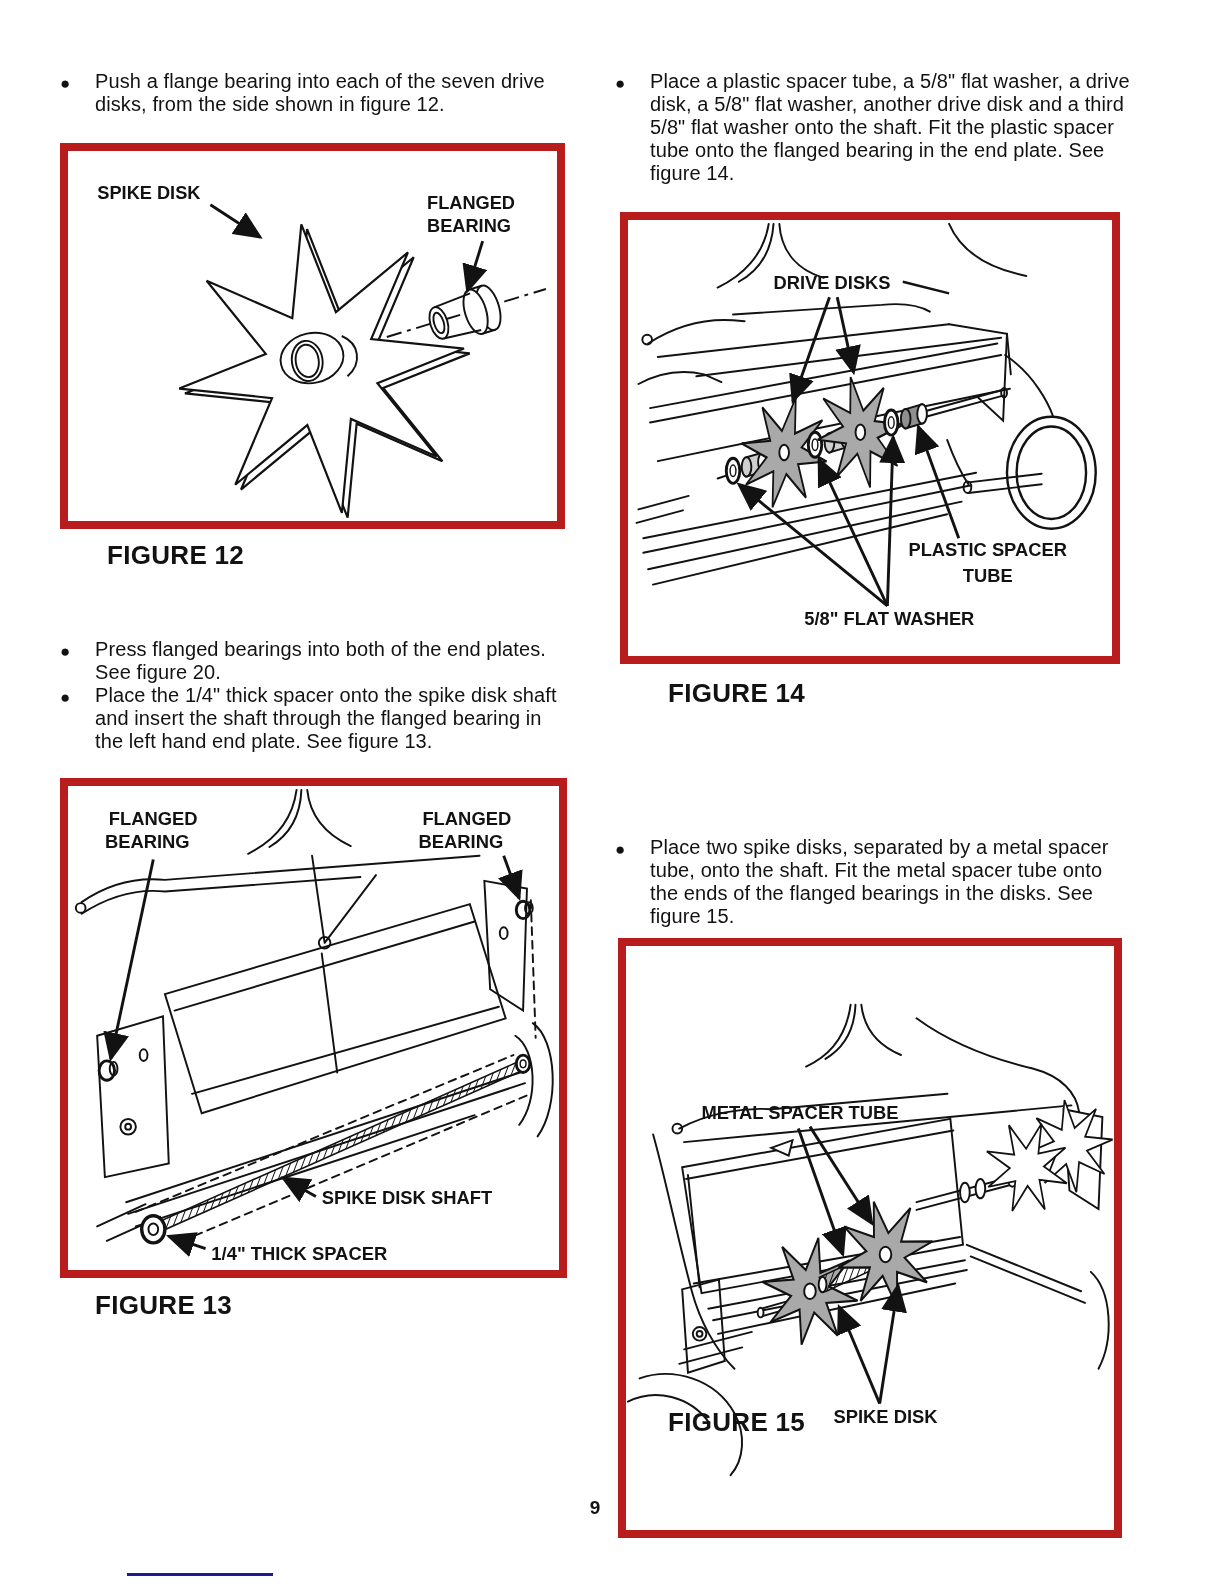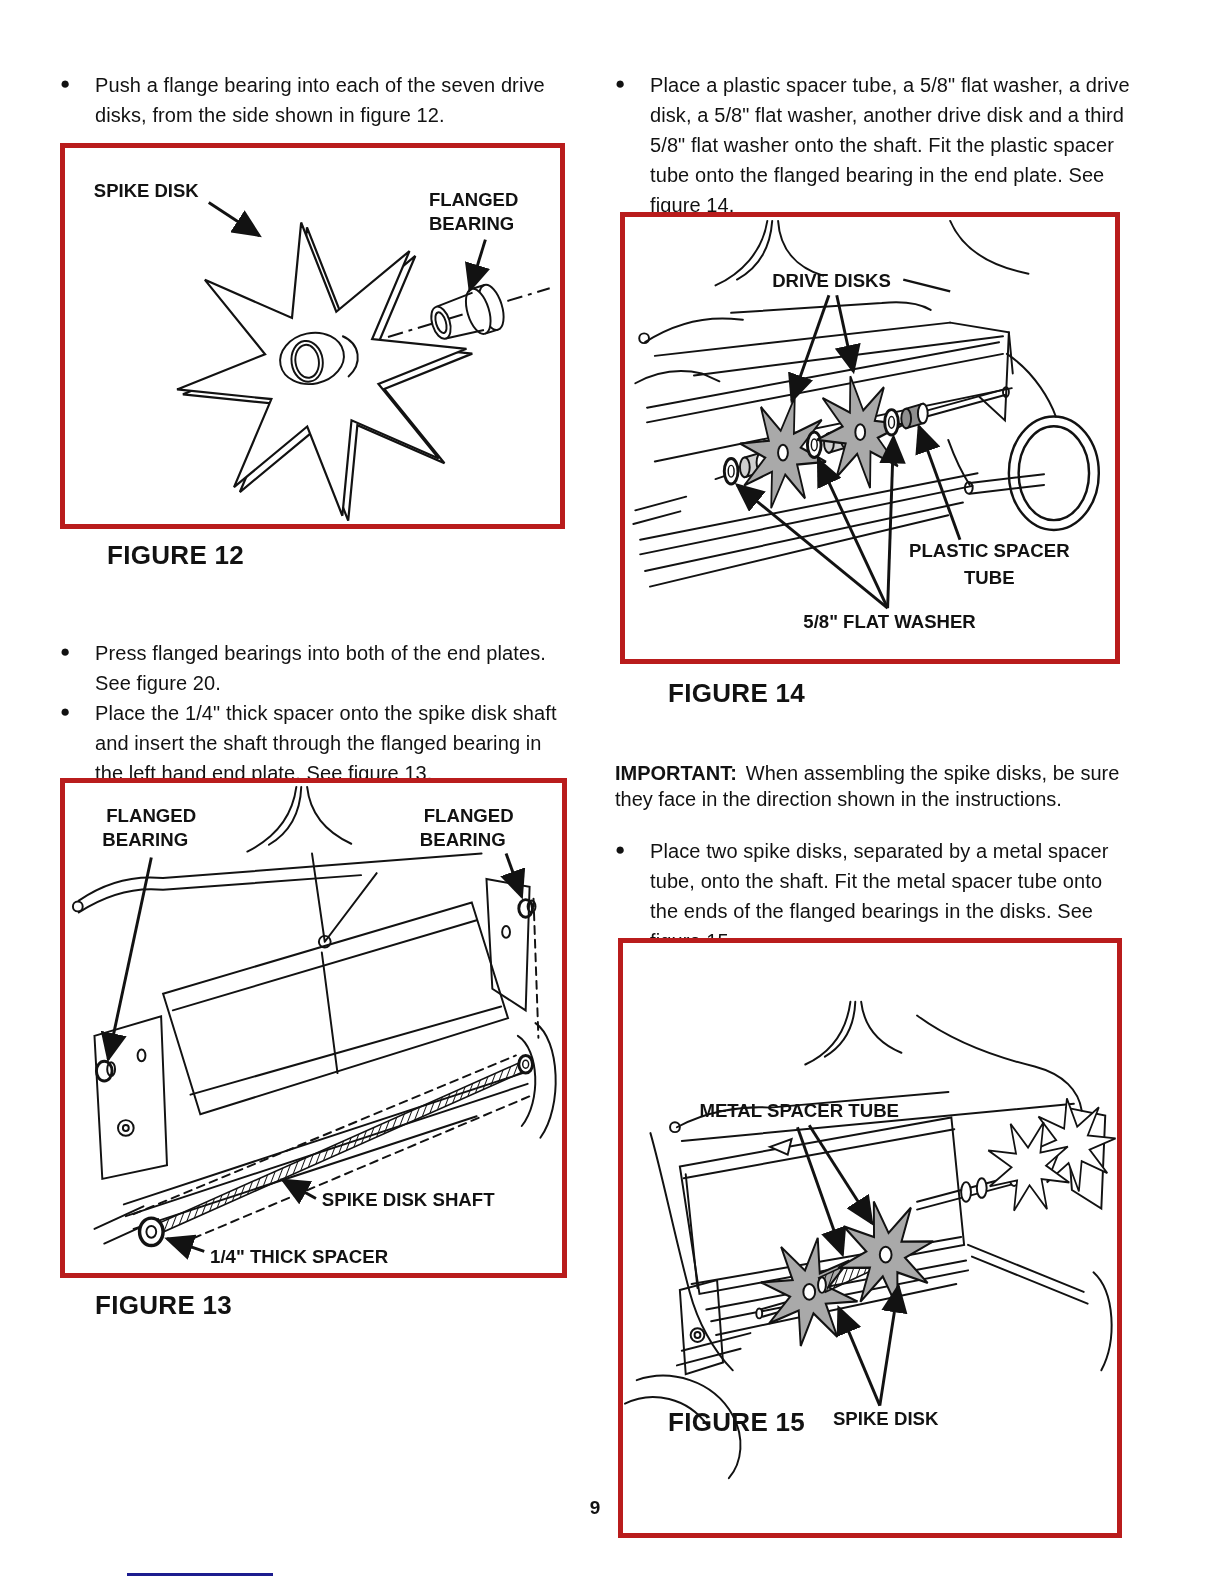--- a/index.html
+++ b/index.html
@@ -7,23 +7,23 @@
     position:relative;width:1224px;height:1584px;background:#ffffff;
     font-family:"Liberation Sans",sans-serif;color:#121212;overflow:hidden;
   }
   .abs{position:absolute;}
   .bullet-list{display:flex;flex-direction:column;}
   .bullet{display:flex;align-items:flex-start;}
   .bullet .dot{
     width:35px;flex:0 0 35px;font-size:17px;line-height:25px;padding-top:1px;
   }
   .bullet .btext{
-    font-size:20px;line-height:30px;letter-spacing:0.1px;
+    font-size:20px;line-height:23px;letter-spacing:0.1px;
   }
-  .fig-frame{border:5px solid #b91c1c;background:#fff;box-sizing:border-box;}
+  .fig-frame{border:8px solid #b91c1c;background:#fff;box-sizing:border-box;}
   .fig-frame svg{display:block;width:100%;height:100%;}
   .caption{font-size:26px;font-weight:700;letter-spacing:0.3px;margin-left:45px;}
   .important{font-size:20px;line-height:26px;}
   .important .imp-label{font-weight:700;margin-right:9px;}
   .pagenum{font-size:19px;font-weight:700;text-align:center;width:70px;}
   .footer-line{background:#1c1c8f;height:3px;}
   svg text{font-family:"Liberation Sans",sans-serif;font-weight:700;font-size:19px;fill:#121212;}
 </style>
 </head>
 <body>
@@ -256,23 +256,20 @@
       <text x="372" y="375" text-anchor="middle">TUBE</text>
       <line x1="342" y1="330" x2="300" y2="214" stroke="#121212" stroke-width="3" marker-end="url(#ah14)"></line>
       <text x="270" y="420" text-anchor="middle">5/8" FLAT WASHER</text>
       <line x1="268" y1="400" x2="114" y2="274" stroke="#121212" stroke-width="3" marker-end="url(#ah14)"></line>
       <line x1="268" y1="400" x2="197" y2="248" stroke="#121212" stroke-width="3" marker-end="url(#ah14)"></line>
       <line x1="268" y1="400" x2="274" y2="225" stroke="#121212" stroke-width="3" marker-end="url(#ah14)"></line>
     </svg>
   </div>
   <div class="abs caption" style="left:623px;top:678px;">FIGURE 14</div>
 
-  <div class="abs important" style="left:615px;top:760px;width:518px;">
-    <span class="imp-label">IMPORTANT:</span><span>When assembling the spike disks, be sure they face in the direction shown in the instructions.</span>
-  </div>
 
   <div class="abs bullet-list" style="left:615px;top:836px;width:515px;">
     <div class="bullet">
       <span class="dot">●</span>
       <span class="btext">Place two spike disks, separated by a metal spacer tube, onto the shaft. Fit the metal spacer tube onto the ends of the flanged bearings in the disks. See figure 15.</span>
     </div>
   </div>
 
   <div class="abs fig-frame" style="left:618px;top:938px;width:504px;height:600px;">
     <svg viewBox="0 0 504 490">

